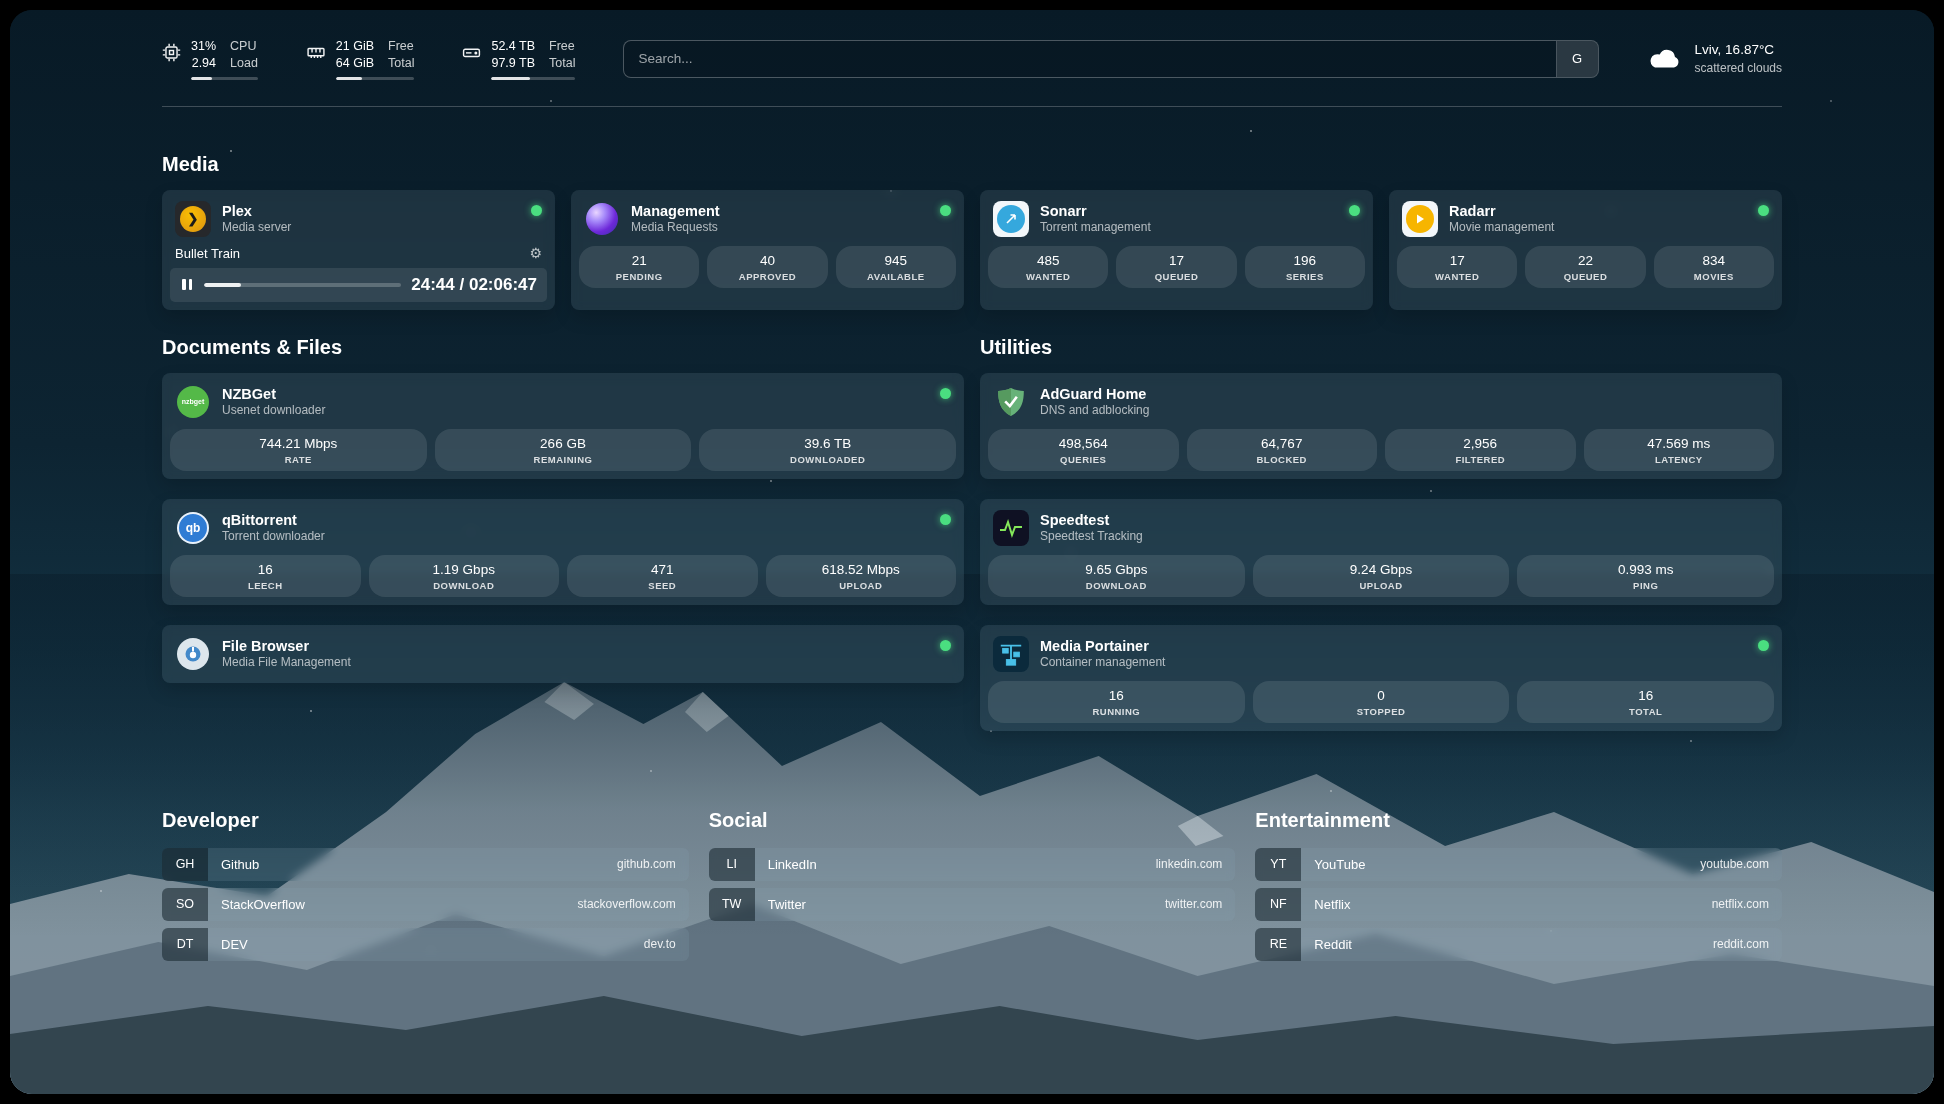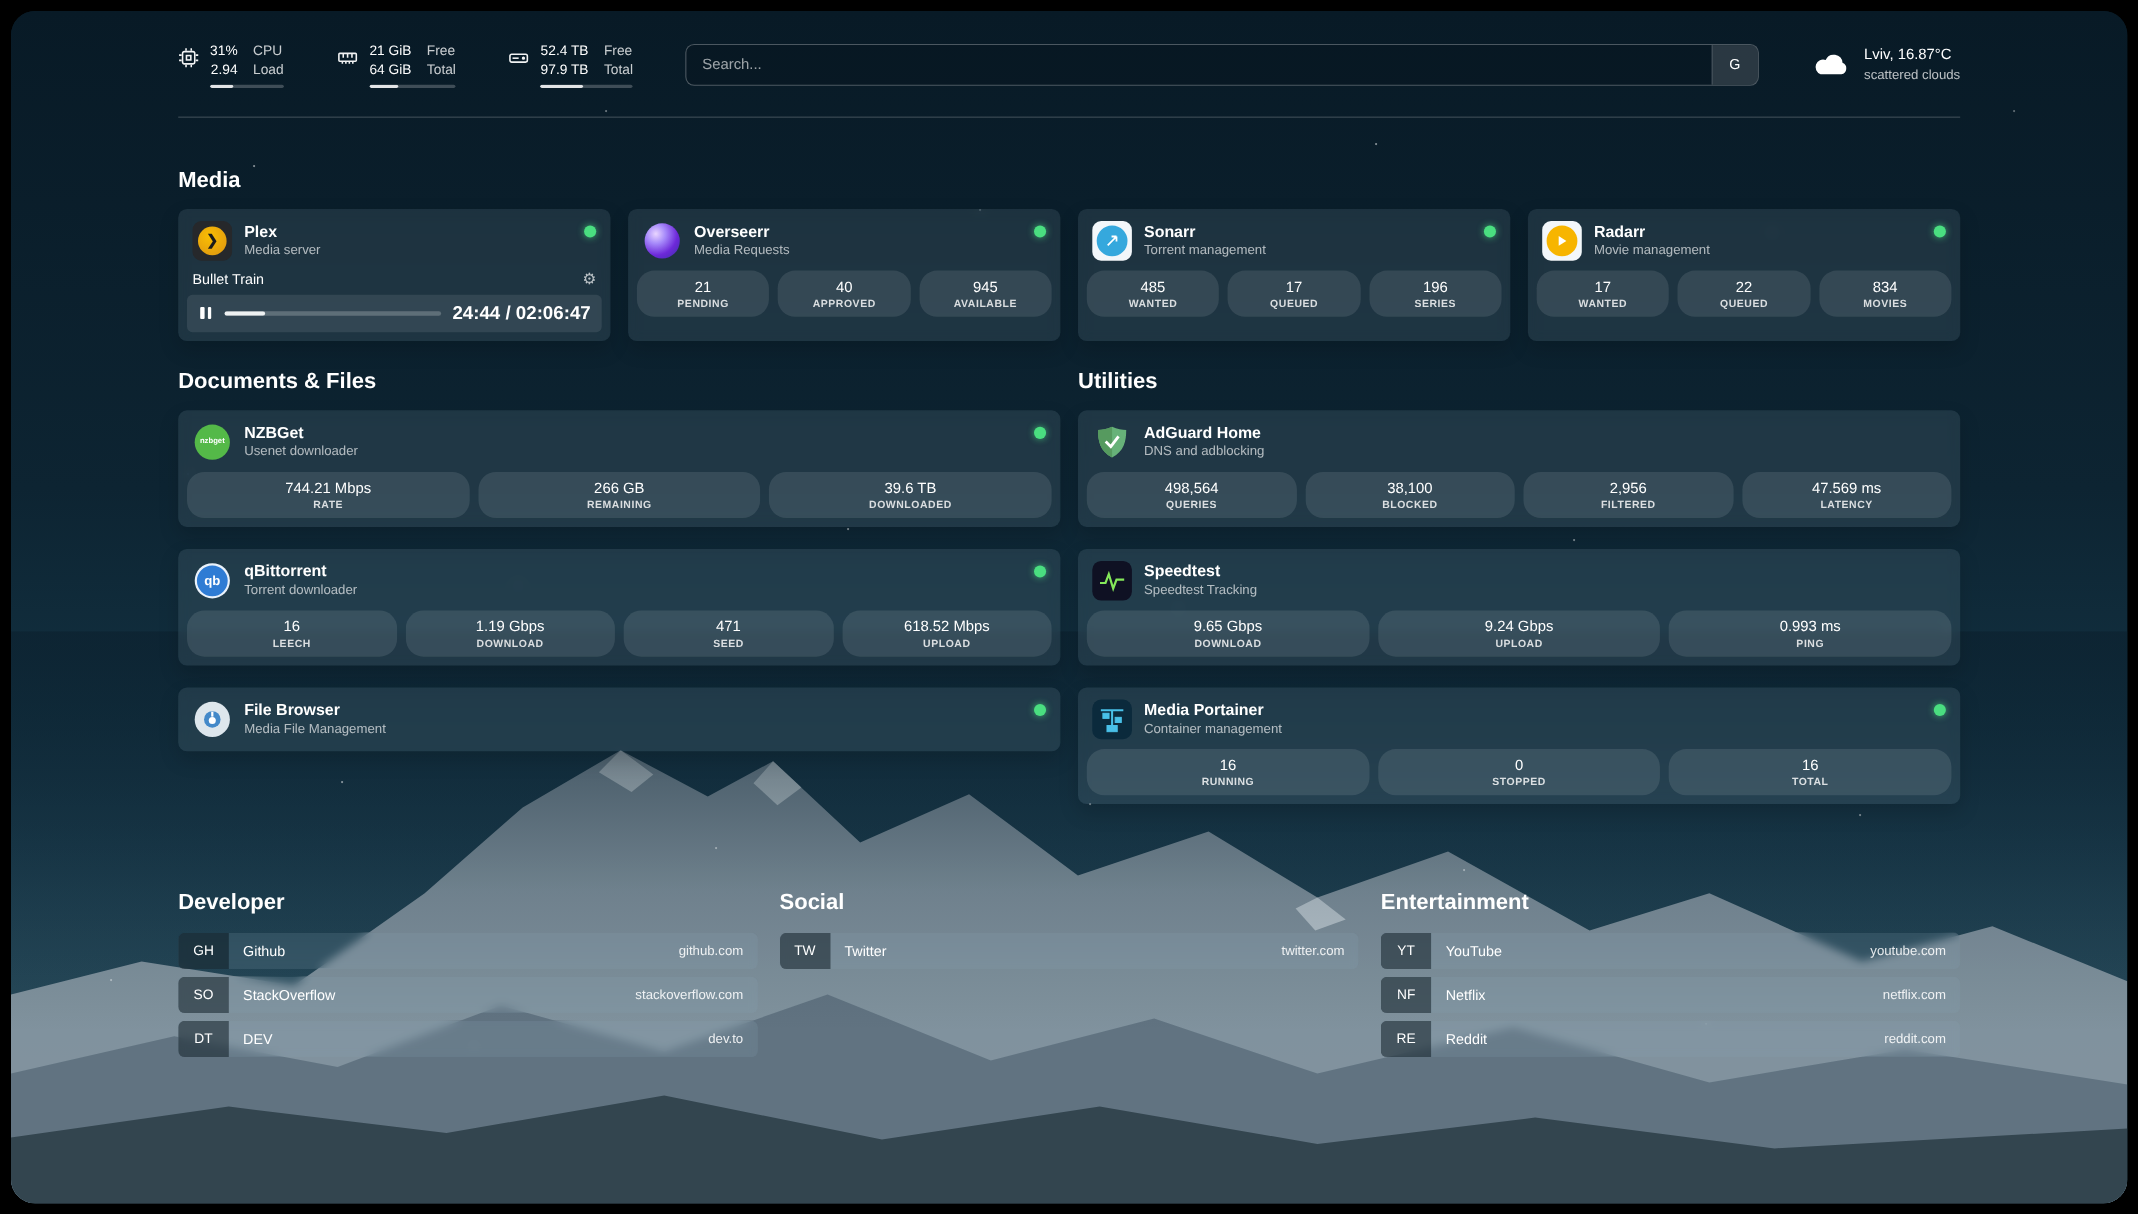--- a/index.html
+++ b/index.html
@@ -257,21 +257,21 @@
             <span class="time">24:44 / 02:06:47</span>
           </div>
         </div>
 
         <div class="card">
           <div class="card-head">
             <span class="icon overseerr">
                 <span class="ov-circle"></span>
               </span>
             <div class="titles">
-              <div class="svc-name">Overseerr</div>
+              <div class="svc-name">Management</div>
               <div class="svc-sub">Media Requests</div>
             </div>
             <span class="dot"></span>
           </div>
           <div class="stats">
             <div class="stat">
               <div class="stat-value">21</div>
               <div class="stat-label">PENDING</div>
             </div>
             <div class="stat">
@@ -446,21 +446,21 @@
                 <div class="svc-name">AdGuard Home</div>
                 <div class="svc-sub">DNS and adblocking</div>
               </div>
             </div>
             <div class="stats">
               <div class="stat">
                 <div class="stat-value">498,564</div>
                 <div class="stat-label">QUERIES</div>
               </div>
               <div class="stat">
-                <div class="stat-value">38,100</div>
+                <div class="stat-value">64,767</div>
                 <div class="stat-label">BLOCKED</div>
               </div>
               <div class="stat">
                 <div class="stat-value">2,956</div>
                 <div class="stat-label">FILTERED</div>
               </div>
               <div class="stat">
                 <div class="stat-value">47.569 ms</div>
                 <div class="stat-label">LATENCY</div>
               </div>
@@ -548,20 +548,25 @@
           <div class="bm-row">
             <span class="bm-abbr">DT</span>
             <span class="bm-name">DEV</span>
             <span class="bm-url">dev.to</span>
           </div>
         </div>
 
         <div class="bcol">
           <h2 class="section-title">Social</h2>
           <div class="bm-row">
+            <span class="bm-abbr">LI</span>
+            <span class="bm-name">LinkedIn</span>
+            <span class="bm-url">linkedin.com</span>
+          </div>
+          <div class="bm-row">
             <span class="bm-abbr">TW</span>
             <span class="bm-name">Twitter</span>
             <span class="bm-url">twitter.com</span>
           </div>
         </div>
 
         <div class="bcol">
           <h2 class="section-title">Entertainment</h2>
           <div class="bm-row">
             <span class="bm-abbr">YT</span>

